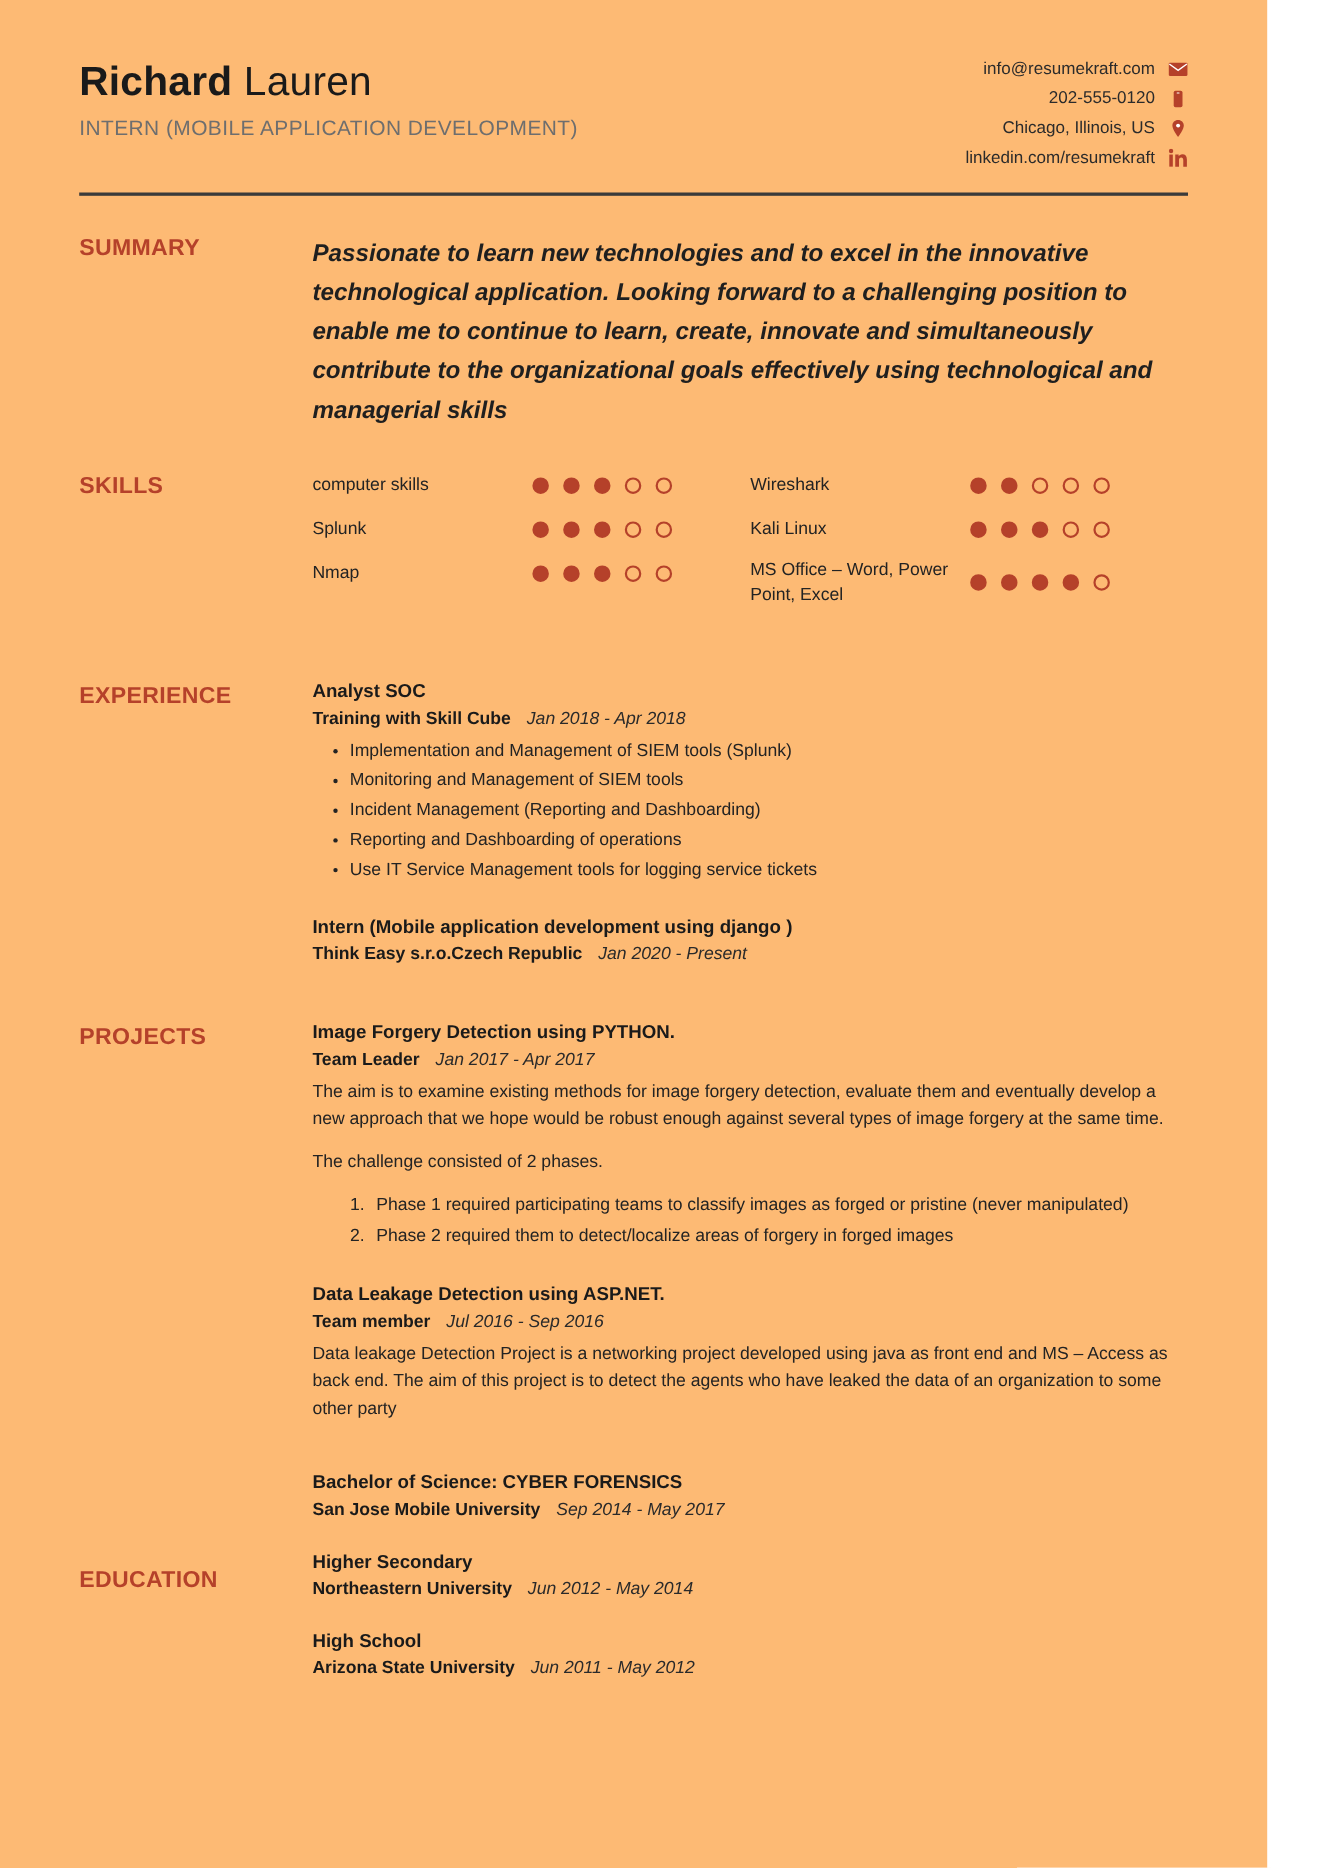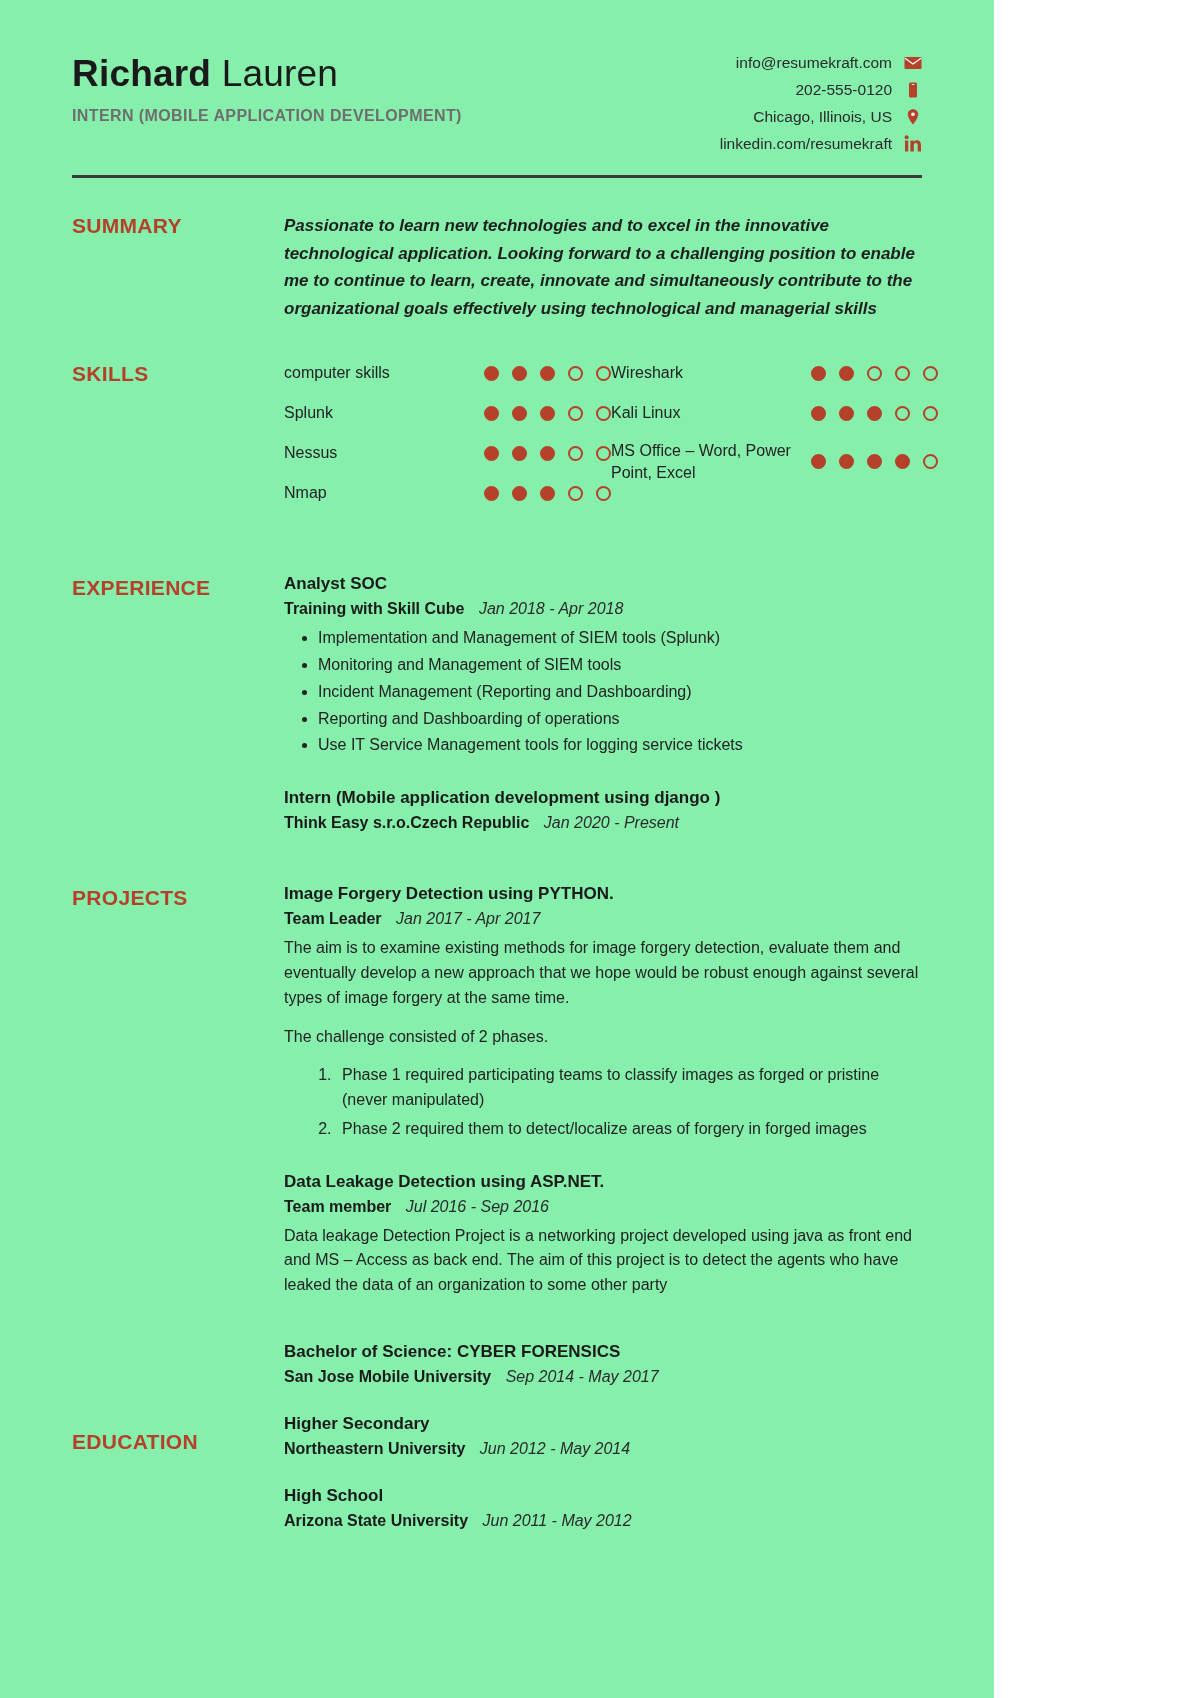--- a/index.html
+++ b/index.html
@@ -8,48 +8,48 @@
     padding: 0;
     background: #ffffff;
   }
   body {
     width: 1200px;
     min-height: 1698px;
     font-family: "Liberation Sans", sans-serif;
     color: #231f20;
   }
   .page {
-    width: 994px;
+    width: 1152px;
     min-height: 1698px;
     padding: 46px 72px 40px 72px;
-    background: #86efac;
+    background: #fdba74;
     position: relative;
   }
 
   
   .header {
     display: flex;
     align-items: flex-start;
     justify-content: space-between;
   }
   .name-block { padding-top: 8px; }
   .name {
     font-size: 37px;
     line-height: 1.1;
     color: #1a1a1a;
     letter-spacing: 0.2px;
     font-weight: 400;
   }
   .name .first { font-weight: 700; }
   .job-title {
     margin-top: 12px;
-    font-size: 16px;
+    font-size: 19px;
     letter-spacing: 0.4px;
     color: #6e6e6e;
-    font-weight: 700;
+    font-weight: 400;
   }
   .contact-block {
     padding-top: 8px;
     display: flex;
     flex-direction: column;
     gap: 9px;
     align-items: flex-end;
   }
   .contact-row {
     display: flex;
@@ -91,21 +91,21 @@
     line-height: 1.1;
     padding-top: 2px;
   }
   .section-body {
     flex: 1 1 auto;
     min-width: 0;
   }
 
   
   .summary-text {
-    font-size: 17px;
+    font-size: 22px;
     line-height: 1.62;
     font-style: italic;
     font-weight: 700;
     color: #1f1f1f;
   }
 
   
   .skills-grid {
     display: flex;
     gap: 0px;
@@ -268,30 +268,20 @@
             <div class="skill-name">Splunk</div>
             <div class="dots">
               <span class="dot filled"></span>
                 <span class="dot filled"></span>
                 <span class="dot filled"></span>
                 <span class="dot"></span>
                 <span class="dot"></span>
             </div>
           </div>
           <div class="skill-row">
-            <div class="skill-name">Nessus</div>
-            <div class="dots">
-              <span class="dot filled"></span>
-                <span class="dot filled"></span>
-                <span class="dot filled"></span>
-                <span class="dot"></span>
-                <span class="dot"></span>
-            </div>
-          </div>
-          <div class="skill-row">
             <div class="skill-name">Nmap</div>
             <div class="dots">
               <span class="dot filled"></span>
                 <span class="dot filled"></span>
                 <span class="dot filled"></span>
                 <span class="dot"></span>
                 <span class="dot"></span>
             </div>
           </div>
         </div>

